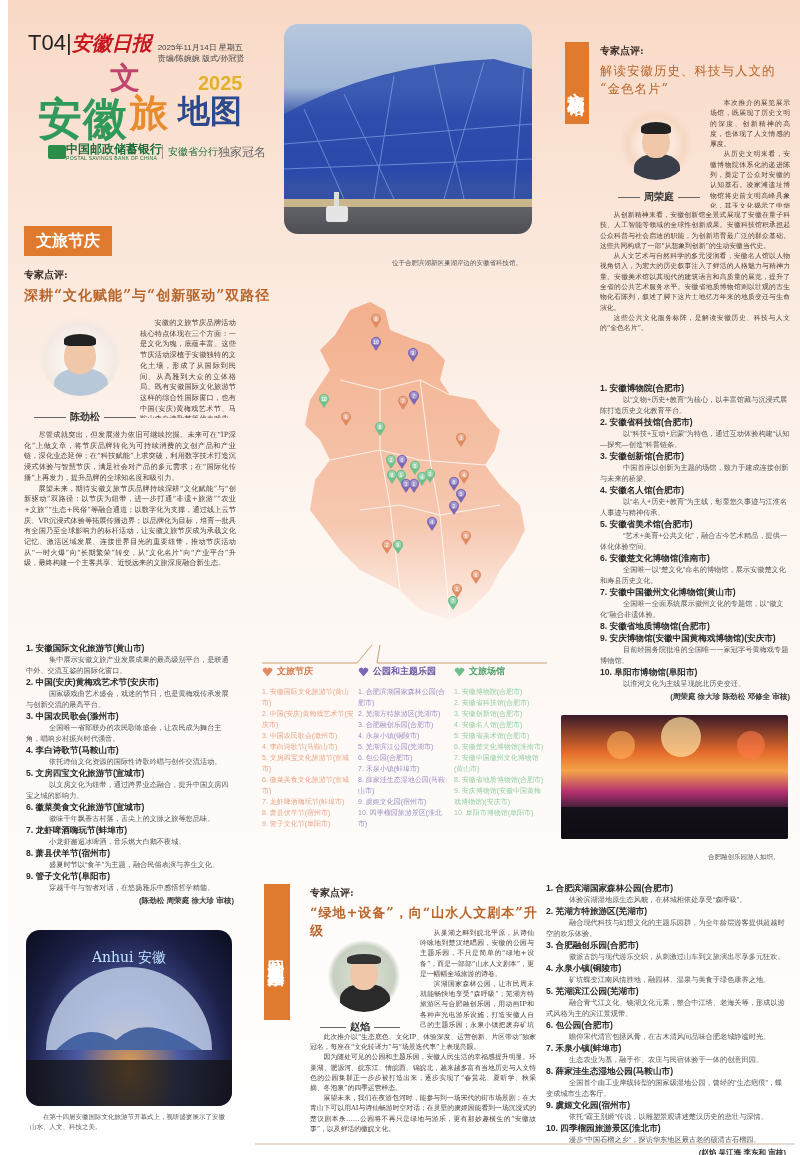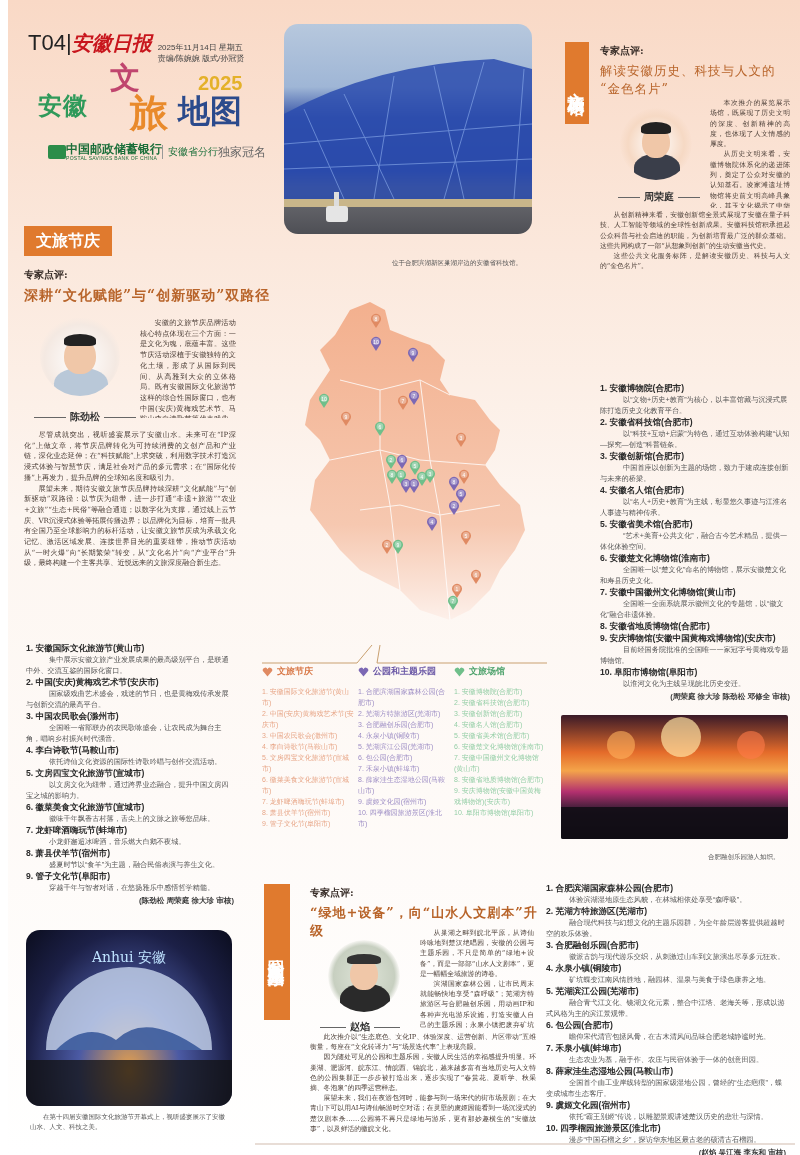--- a/index.html
+++ b/index.html
@@ -6,21 +6,21 @@
   body{width:800px;height:1155px;overflow:hidden;background:#fbf3ee;font-family:"DejaVu Serif",serif;color:#3a2f2a;position:relative;}
   .page{position:absolute;left:0;top:0;width:800px;height:1155px;background:linear-gradient(180deg,#f9d9c6 0%,#fbe8dc 22%,#fdf6f1 45%,#fff 100%);}
   .left-border{position:absolute;left:0;top:0;width:8px;height:1155px;background:#fff;}
   
   .masthead{position:absolute;left:28px;top:22px;display:flex;align-items:center;}
   .page-no{font-family:"Liberation Sans",sans-serif;font-size:22px;color:#222;}
   .sep{font-family:"Liberation Sans",sans-serif;font-size:22px;color:#222;}
   .paper-name{font-family:"DejaVu Serif",serif;font-size:20px;color:#c8161d;font-style:italic;font-weight:bold;}
   .meta{font-family:"Liberation Sans",sans-serif;font-size:8px;color:#444;line-height:11px;margin-left:6px;margin-top:20px;}
   .logo{position:absolute;left:38px;top:58px;width:210px;height:80px;}
-  .logo .w1{position:absolute;left:0;top:32px;font-family:"DejaVu Sans",sans-serif;font-size:24px;font-weight:bold;color:#2f9a5a;letter-spacing:1px;}
+  .logo .w1{position:absolute;left:0;top:32px;font-family:"DejaVu Sans",sans-serif;font-size:44px;font-weight:bold;color:#2f9a5a;letter-spacing:1px;}
   .logo .w2{position:absolute;left:72px;top:0px;font-family:"DejaVu Sans",sans-serif;font-size:30px;font-weight:bold;color:#c0456e;}
   .logo .w3{position:absolute;left:92px;top:30px;font-family:"DejaVu Sans",sans-serif;font-size:38px;font-weight:bold;color:#e98a2b;}
   .logo .w4{position:absolute;left:140px;top:32px;font-family:"DejaVu Sans",sans-serif;font-size:32px;font-weight:bold;color:#2b4a8c;}
   .logo .yr{position:absolute;left:160px;top:14px;font-family:"Liberation Sans",sans-serif;font-size:20px;font-weight:bold;color:#e4b12a;}
   .sponsor{position:absolute;left:48px;top:143px;display:flex;align-items:center;font-family:"Liberation Sans",sans-serif;}
   .sponsor .bank-icon{width:18px;height:14px;background:#2c8d4a;border-radius:2px;}
   .sponsor .bank{font-size:12px;font-weight:bold;color:#1b6f3a;line-height:12px;}
   .sponsor .bank-en{font-size:5px;color:#1b6f3a;letter-spacing:.3px;}
   .sponsor .branch{font-size:10px;color:#1b6f3a;border-left:1px solid #999;padding-left:5px;}
   .sponsor .title{font-size:12px;color:#666;}
@@ -120,21 +120,21 @@
   </div>
   <div class="name-line" style="left:34px;top:410px;">
     <span class="rule"></span>
     <span>陈劲松</span>
     <span class="rule"></span>
   </div>
   <div class="body-text" style="left:140px;top:318px;width:96px;height:100px;overflow:hidden;">
     <span>安徽的文旅节庆品牌活动核心特点体现在三个方面：一是文化为魂，底蕴丰富。这些节庆活动深植于安徽独特的文化土壤，形成了从国际到民间、从高雅到大众的立体格局。既有安徽国际文化旅游节这样的综合性国际窗口，也有中国(安庆)黄梅戏艺术节、马鞍山李白诗歌节等代表戏曲、诗歌等高雅艺术的殿堂，更有蕴含农耕文化节等承载着乡土记忆与非遗技艺的民俗盛宴。二是地域为基，各美其美。节庆活动充分体现了安徽“江淮并举、南北交融”的地理文化特征。三是产业为用，融合共生。形成了“节庆+文化+产业+旅游”的多元融合模式，实现了文化价值、经济价值与社会效益的有机统一。</span>
   </div>
   <div class="body-text" style="left:24px;top:430px;width:212px;height:190px;overflow:hidden;">
-    <p>尽管成就突出，视听盛宴展示了安徽山水。未来可在“IP深化”上做文章，将节庆品牌转化为可持续消费的文创产品和产业链，深化业态延伸；在“科技赋能”上求突破，利用数字技术打造沉浸式体验与智慧节庆，满足社会对产品的多元需求；在“国际化传播”上再发力，提升品牌的全球知名度和吸引力。</p>
+    <p>尽管成就突出，但发展潜力依旧可继续挖掘。未来可在“IP深化”上做文章，将节庆品牌转化为可持续消费的文创产品和产业链，深化业态延伸；在“科技赋能”上求突破，利用数字技术打造沉浸式体验与智慧节庆，满足社会对产品的多元需求；在“国际化传播”上再发力，提升品牌的全球知名度和吸引力。</p>
     <p>展望未来，期待安徽文旅节庆品牌持续深耕“文化赋能”与“创新驱动”双路径：以节庆为纽带，进一步打通“非遗+旅游”“农业+文旅”“生态+民俗”等融合通道；以数字化为支撑，通过线上云节庆、VR沉浸式体验等拓展传播边界；以品牌化为目标，培育一批具有全国乃至全球影响力的标杆活动，让安徽文旅节庆成为承载文化记忆、激活区域发展、连接世界目光的重要纽带，推动节庆活动从“一时火爆”向“长期繁荣”转变，从“文化名片”向“产业平台”升级，最终构建一个主客共享、近悦远来的文旅深度融合新生态。</p>
   </div>
 
   <div class="list" style="left:26px;top:642px;width:208px;">
     <div id="fest-items">
         <div class="item-title">1. 安徽国际文化旅游节(黄山市)</div>
         <div class="item-desc">集中展示安徽文旅产业发展成果的最高级别平台，是联通中外、交流互鉴的国际化窗口。</div>
         <div class="item-title">2. 中国(安庆)黄梅戏艺术节(安庆市)</div>
         <div class="item-desc">国家级戏曲艺术盛会，戏迷的节日，也是黄梅戏传承发展与创新交流的最高平台。</div>
         <div class="item-title">3. 中国农民歌会(滁州市)</div>
@@ -412,20 +412,21 @@
     <span class="rule" style="width:22px;"></span>
     <span>周荣庭</span>
     <span class="rule" style="width:22px;"></span>
   </div>
   <div class="body-text" style="left:710px;top:98px;width:80px;height:110px;overflow:hidden;font-size:6.8px;line-height:10.3px;">
     <p>本次推介的展览展示场馆，既展现了历史文明的深度、创新精神的高度，也体现了人文情感的厚度。</p>
     <p>从历史文明来看，安徽博物院体系化的递进陈列，奠定了公众对安徽的认知基石。凌家滩遗址博物馆将史前文明高峰具象化，其玉文化揭示了中华文明起源的“安徽贡献”。安徽楚文化博物馆则聚焦于以寿县出土的青铜瑰宝为核心的楚文化。安徽中国徽州文化博物馆可以作为徽学研究的殿堂。这些场馆形成了一条从文明曙光、经楚汉风云、至明清嘉徽的文明史线。</p>
   </div>
   <div class="body-text" style="left:600px;top:210px;width:190px;height:150px;overflow:hidden;font-size:6.8px;line-height:10.3px;">
     <p>从创新精神来看，安徽创新馆全景式展现了安徽在量子科技、人工智能等领域的全球性创新成果。安徽科技馆积承担起公众科普与社会启迪的职能，为创新培育最广泛的群众基础。这些共同构成了一部“从想象到创新”的生动安徽当代史。</p>
+    <p>从人文艺术与自然科学的多元浸润看，安徽名人馆以人物视角切入，为宏大的历史叙事注入了鲜活的人格魅力与精神力量。安徽美术馆以其现代的建筑语言和高质量的展览，提升了全省的公共艺术服务水平。安徽省地质博物馆则以壮观的古生物化石陈列，叙述了脚下这片土地亿万年来的地质变迁与生命演化。</p>
     <p>这些公共文化服务标阵，是解读安徽历史、科技与人文的“金色名片”。</p>
   </div>
   <div class="list" style="left:600px;top:382px;width:190px;">
     <div id="venue-items">
         <div class="item-title">1. 安徽博物院(合肥市)</div>
         <div class="item-desc">以“文物+历史+教育”为核心，以丰富馆藏与沉浸式展陈打造历史文化教育平台。</div>
         <div class="item-title">2. 安徽省科技馆(合肥市)</div>
         <div class="item-desc">以“科技+互动+启蒙”为特色，通过互动体验构建“认知—探究—创造”科普链条。</div>
         <div class="item-title">3. 安徽创新馆(合肥市)</div>
         <div class="item-desc">中国首座以创新为主题的场馆，致力于建成连接创新与未来的桥梁。</div>
@@ -467,21 +468,21 @@
   <div class="name-line" style="left:320px;top:1020px;">
     <span class="rule" style="width:26px;"></span>
     <span>赵焰</span>
     <span class="rule" style="width:26px;"></span>
   </div>
   <div class="body-text" style="left:420px;top:928px;width:114px;height:102px;overflow:hidden;font-size:6.8px;line-height:10.2px;">
     <p>从巢湖之畔到皖北平原，从诗仙吟咏地到楚汉绝唱园，安徽的公园与主题乐园，不只是简单的“绿地+设备”，而是一部部“山水人文剧本”，更是一幅幅全域旅游的诗卷。</p>
     <p>滨湖国家森林公园，让市民周末就能畅快地享受“森呼吸”；芜湖方特旅游区与合肥融创乐园，用动画IP和各种声光电游乐设施，打造安徽人自己的主题乐园；永泉小镇把废弃矿坑打造成江南水乡；禾泉小镇让稻穗与研学同频……</p>
   </div>
   <div class="body-text" style="left:310px;top:1032px;width:226px;height:104px;overflow:hidden;font-size:6.8px;line-height:10.2px;">
-    <p>此次推介以“生态底色、文化IP、体验深度、运营创新、片区带动”五维衡量，每座在“文化转译力”与“场景迭代率”上表现亮眼。</p>
+    <p>此次推介以“生态底色、文化IP、体验深度、运营创新、片区带动”独家冠名，每座在“文化转译力”与“场景迭代率”上表现亮眼。</p>
     <p>因为随处可见的公园和主题乐园，安徽人民生活的幸福感提升明显。环巢湖、淝源河、皖东江、情皖西、锦皖北，越来越多富有当地历史与人文特色的公园集群正一步步被打造出来，逐步实现了“春赏花、夏听学、秋采摘、冬泡泉”的四季运营样态。</p>
     <p>展望未来，我们在夜游包河时，能参与到一场宋代的街市场景剧；在大青山下可以用AI与诗仙畅游时空对话；在灵壁的虞姬园能看到一场沉浸式的楚汉剧本杀……公园将不再只是绿地与游乐，更有那妙趣横生的“安徽故事”，以及鲜活的徽皖文化。</p>
   </div>
 
   <div class="list" style="left:546px;top:882px;width:240px;">
     <div id="park-items">
         <div class="item-title">1. 合肥滨湖国家森林公园(合肥市)</div>
         <div class="item-desc">体验滨湖湿地原生态风貌，在林城相依处享受“森呼吸”。</div>
         <div class="item-title">2. 芜湖方特旅游区(芜湖市)</div>
         <div class="item-desc">融合现代科技与幻想文化的主题乐园群，为全年龄层游客提供超越时空的欢乐体验。</div>

